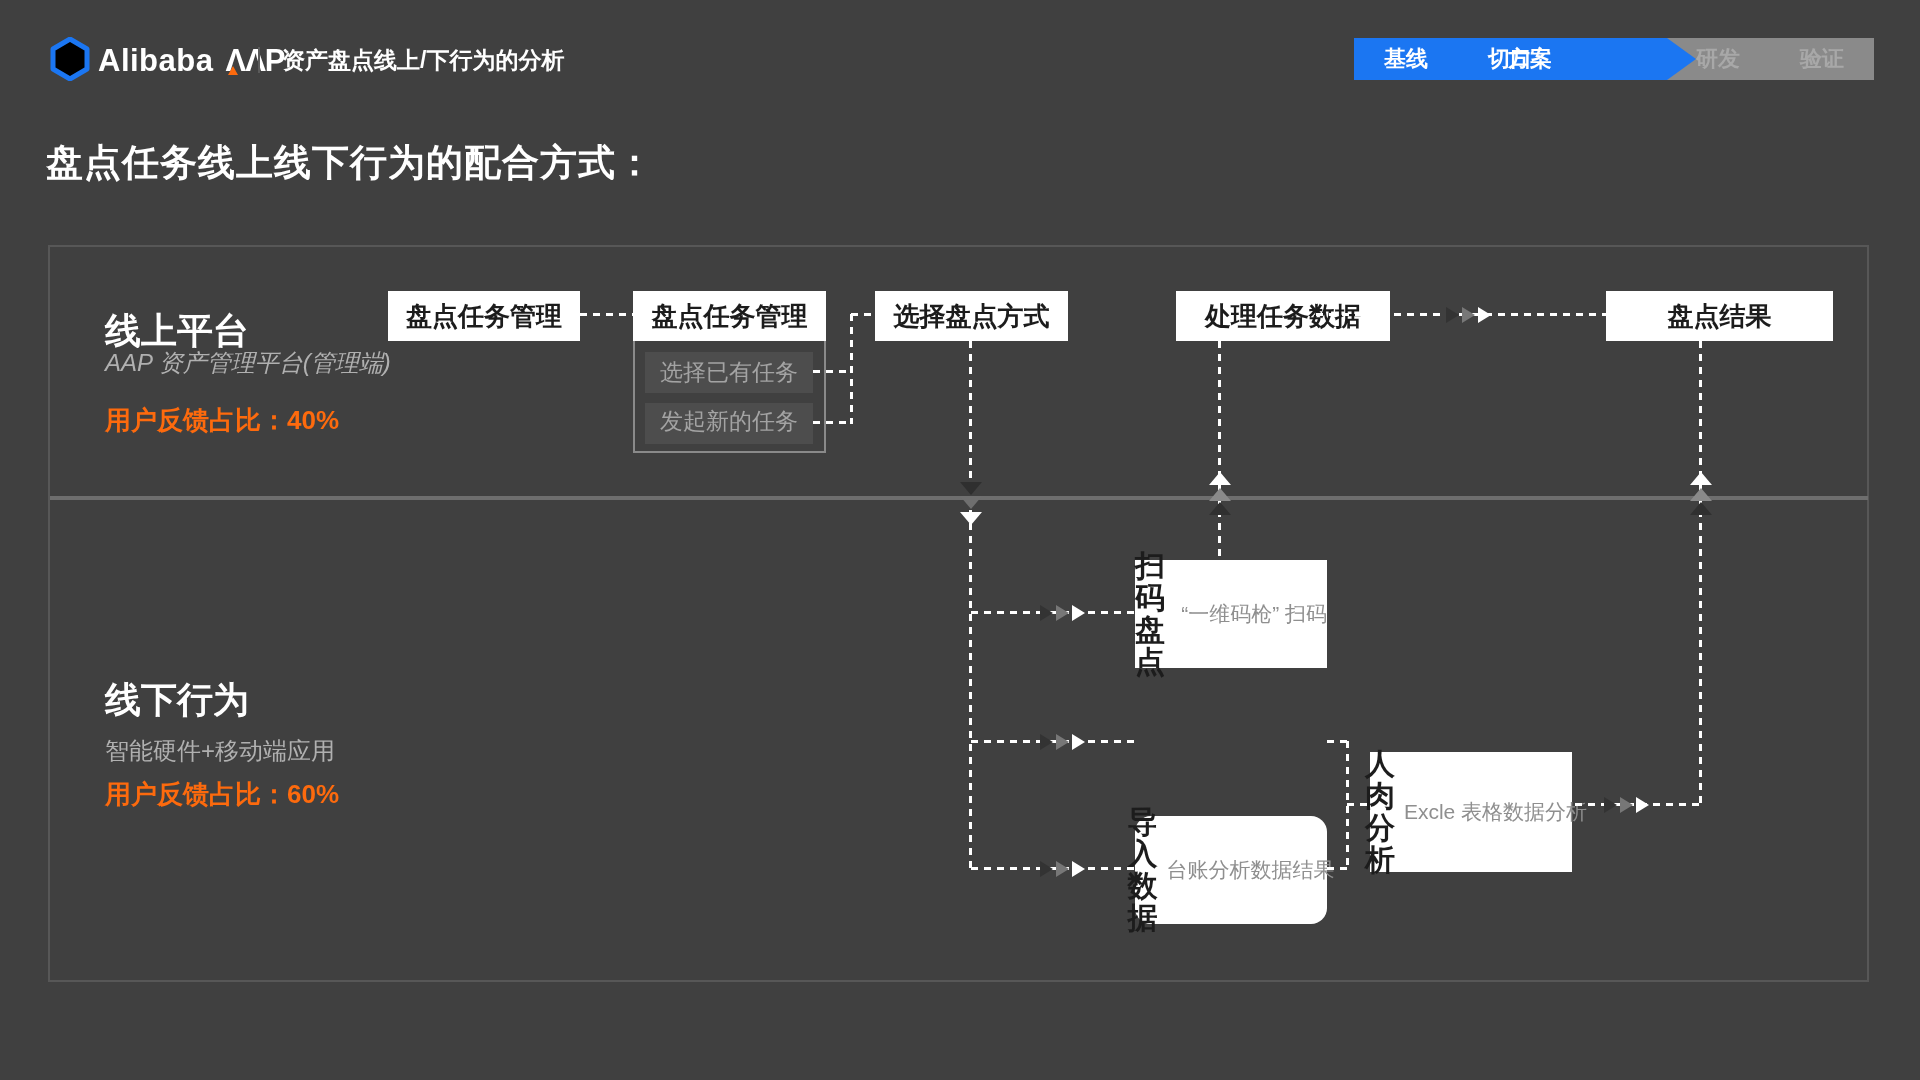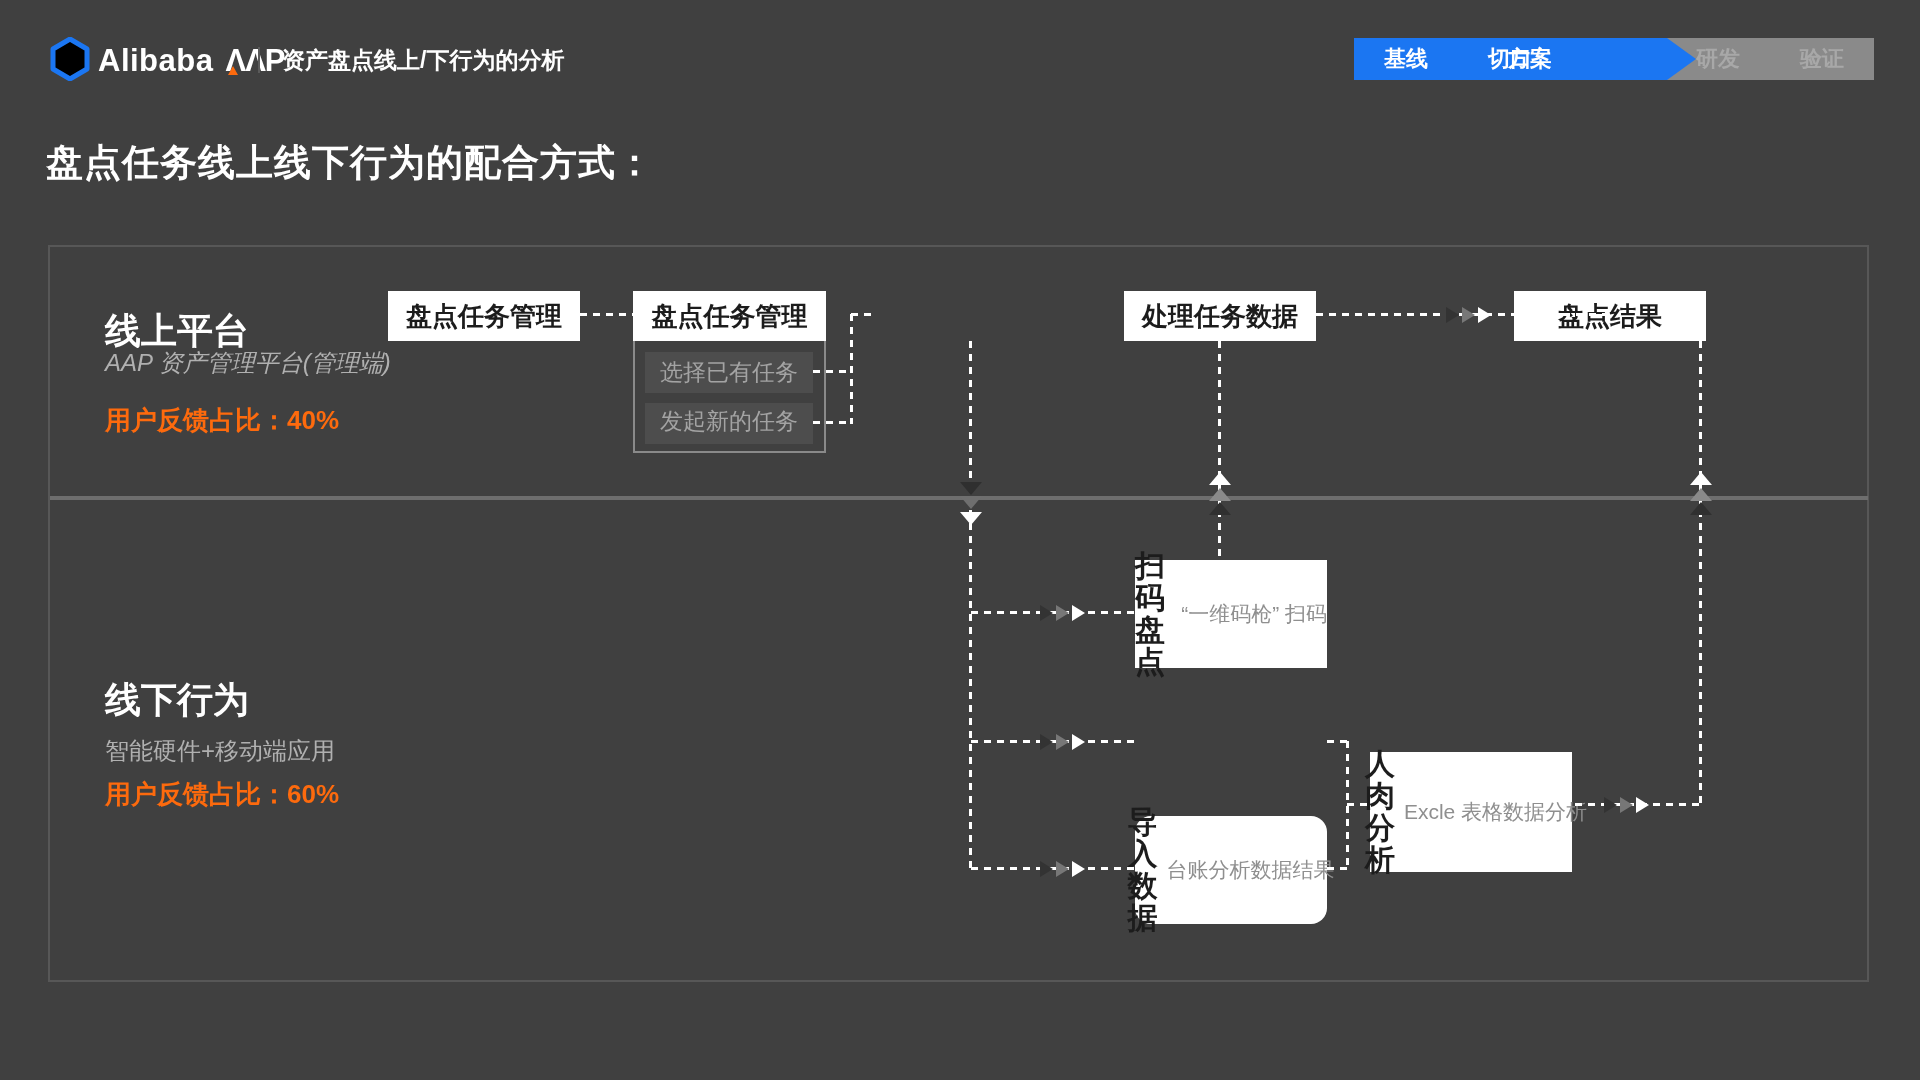--- a/index.html
+++ b/index.html
@@ -88,22 +88,23 @@
 
   <div class="sec-title" style="top:681px;">线下行为</div>
   <div class="sec-sub" style="top:738px;">智能硬件+移动端应用</div>
   <div class="sec-ratio" style="top:780px;"><span>用户反馈占比：</span><span>60%</span></div>
 
   <div class="node" style="left:388px;top:291px;width:192px;">盘点任务管理</div>
   <div class="subpanel"></div>
   <div class="node" style="left:633px;top:291px;width:193px;">盘点任务管理</div>
   <div class="opt-btn" style="left:645px;top:352px;">选择已有任务</div>
   <div class="opt-btn" style="left:645px;top:403px;font-family:Liberation Mono, monospace;">发起新的任务</div>
-  <div class="node" style="left:1124px;top:291px;width:192px;">处理任务数据</div>
-  <div class="node" style="left:1514px;top:291px;width:192px;">盘点结果</div>
+  <div class="node" style="left:875px;top:291px;width:193px;">选择盘点方式</div>
+  <div class="node" style="left:1176px;top:291px;width:214px;">处理任务数据</div>
+  <div class="node" style="left:1606px;top:291px;width:227px;">盘点结果</div>
 
   <div class="obox" style="left:1135px;top:560px;height:108px;">
     <div class="t">扫码盘点</div>
     <div class="s">“一维码枪” 扫码</div>
   </div>
   <div class="obox" style="left:1135px;top:816px;height:108px;border-radius:16px;">
     <div class="t">导入数据</div>
     <div class="s">台账分析数据结果</div>
   </div>
   <div class="obox" style="left:1370px;top:752px;height:120px;padding-left:10px;">

